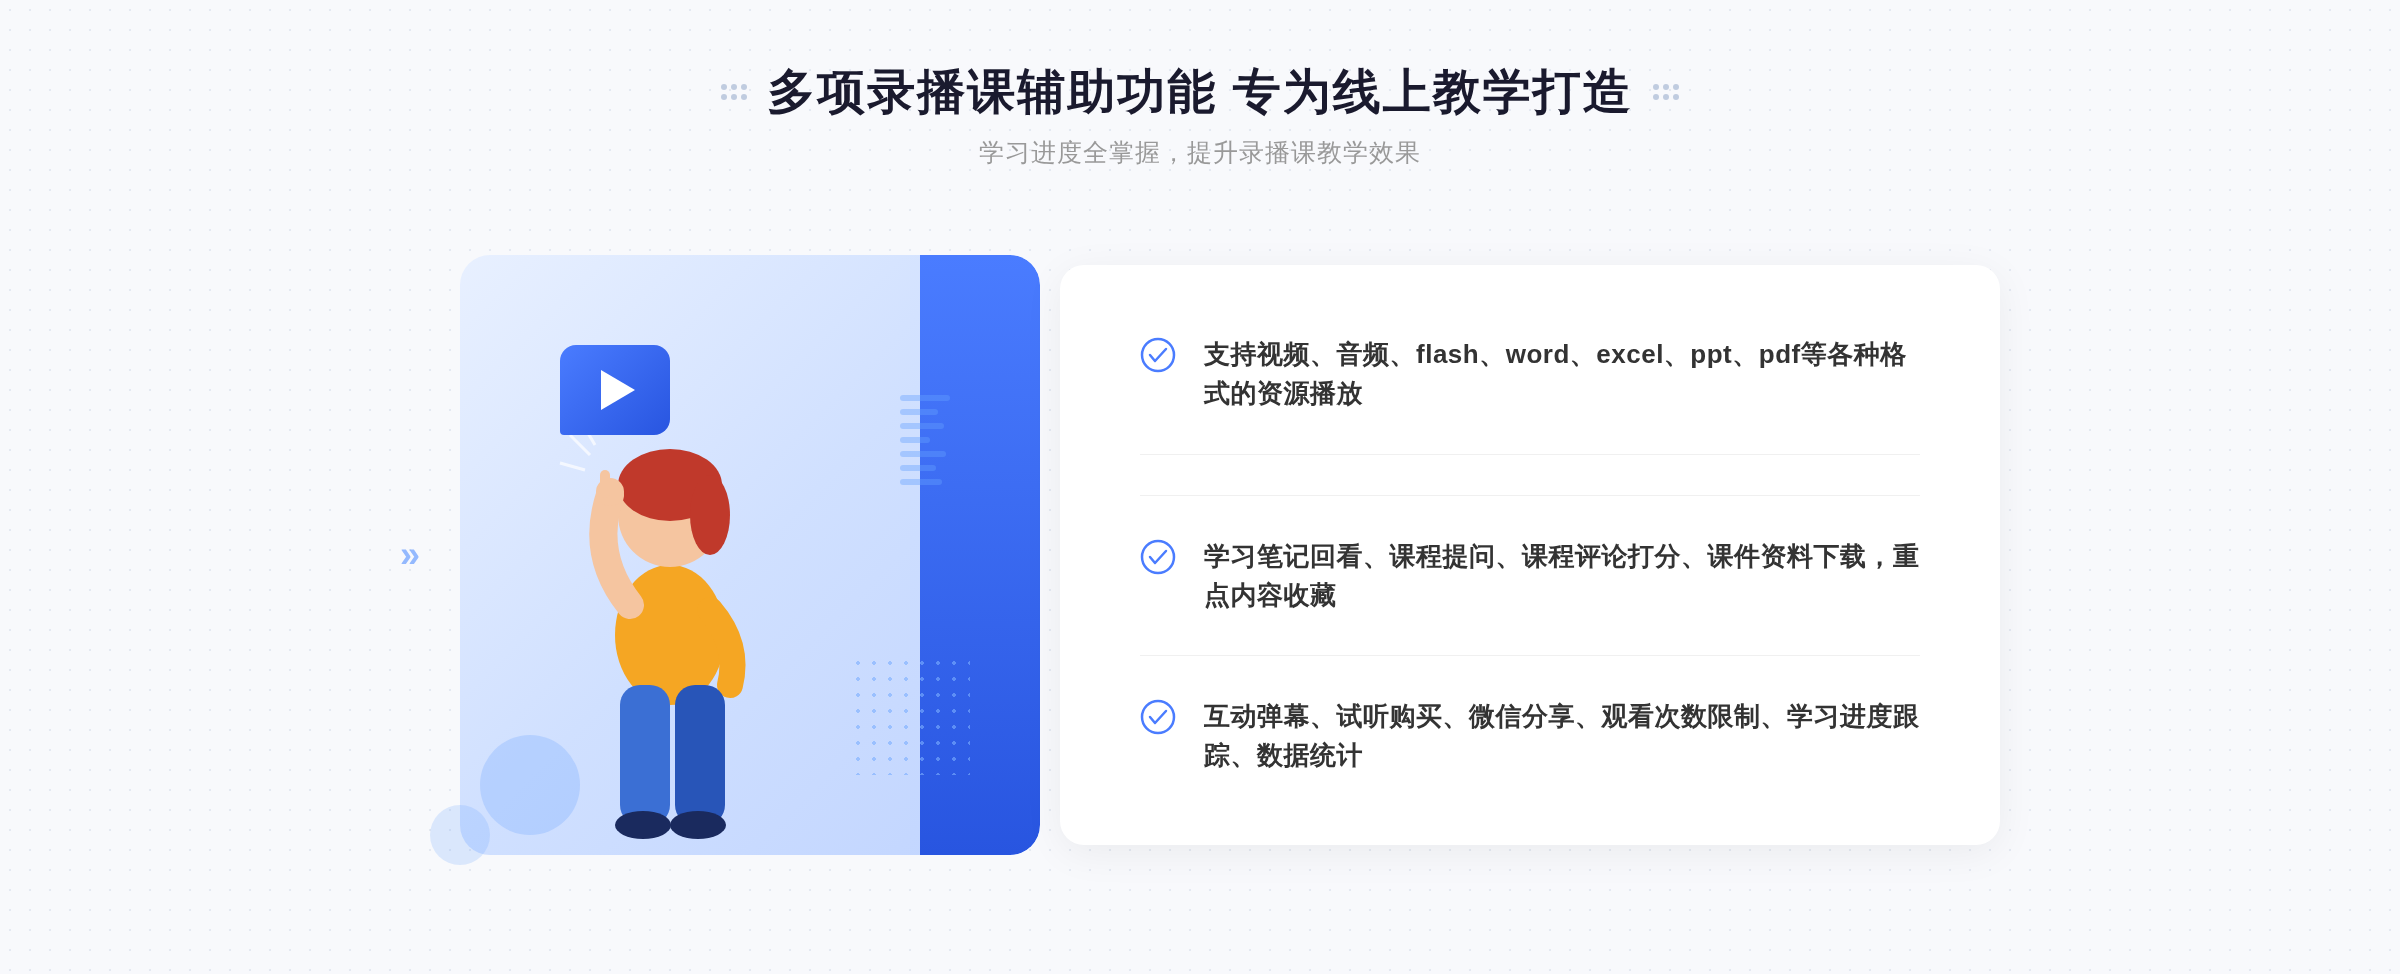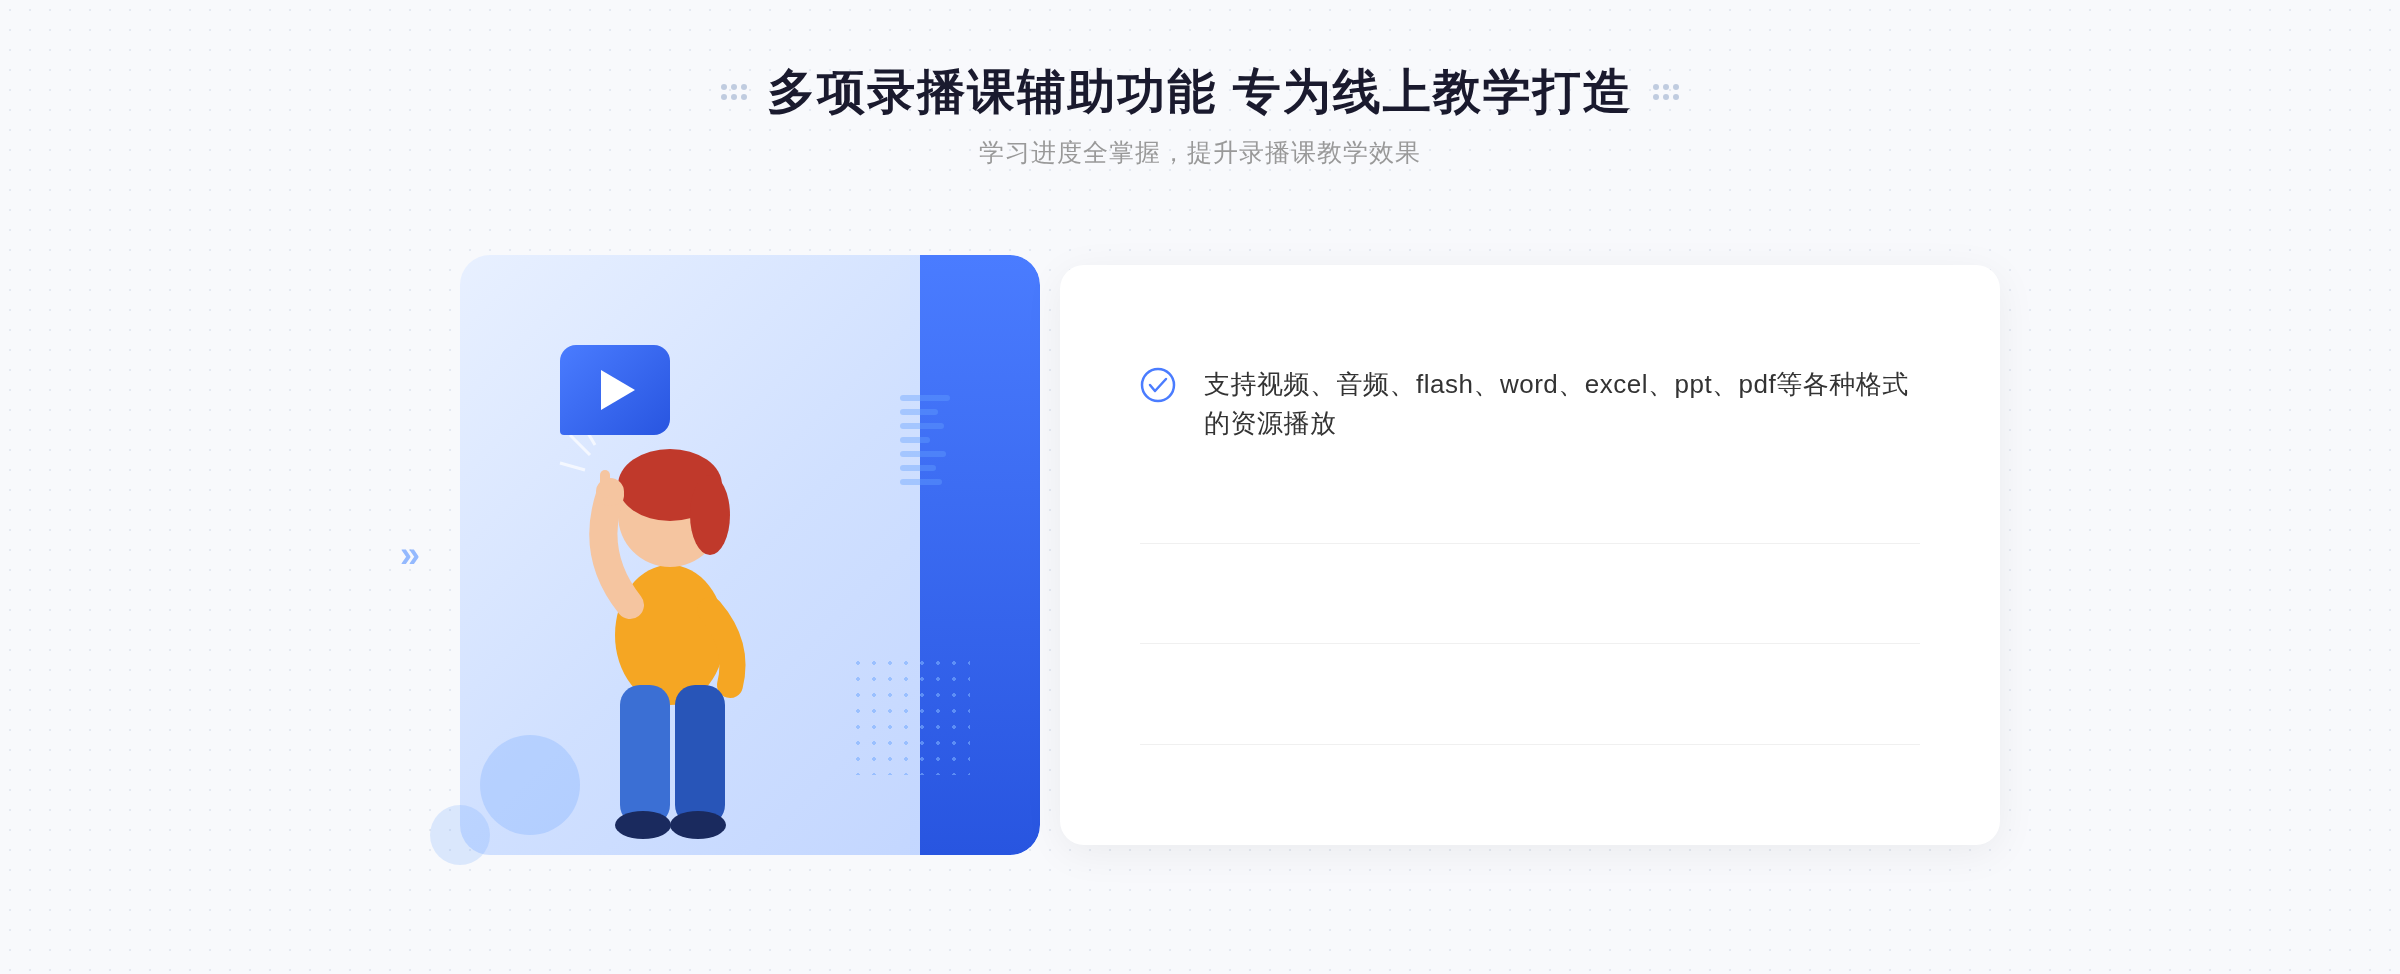--- a/index.html
+++ b/index.html
@@ -266,20 +266,21 @@
     .check-icon svg {
       width: 36px;
       height: 36px;
     }
 
     .feature-text {
       font-size: 26px;
       color: #333;
       line-height: 1.5;
       letter-spacing: 0.5px;
+      font-weight: bold;
     }
 
     .feature-divider {
       height: 1px;
       background: #f0f0f0;
       margin: 0 0;
     }
   </style>
 </head>
 <body>
@@ -393,21 +394,39 @@
           </svg>
         </div>
         <span class="feature-text">支持视频、音频、flash、word、excel、ppt、pdf等各种格式的资源播放</span>
       </div>
 
       <div class="feature-divider"></div>
 
 
       <div class="feature-divider"></div>
 
+      <div class="feature-item">
+        <div class="check-icon">
+          <svg viewBox="0 0 36 36" fill="none" xmlns="http://www.w3.org/2000/svg">
+            <circle cx="18" cy="18" r="16" stroke="#4A7CFF" stroke-width="2.5" fill="none"></circle>
+            <polyline points="10,18 15,24 26,12" stroke="#4A7CFF" stroke-width="2.5" stroke-linecap="round" stroke-linejoin="round" fill="none"></polyline>
+          </svg>
+        </div>
+        <span class="feature-text">学习笔记回看、课程提问、课程评论打分、课件资料下载，重点内容收藏</span>
+      </div>
 
       <div class="feature-divider"></div>
 
+      <div class="feature-item">
+        <div class="check-icon">
+          <svg viewBox="0 0 36 36" fill="none" xmlns="http://www.w3.org/2000/svg">
+            <circle cx="18" cy="18" r="16" stroke="#4A7CFF" stroke-width="2.5" fill="none"></circle>
+            <polyline points="10,18 15,24 26,12" stroke="#4A7CFF" stroke-width="2.5" stroke-linecap="round" stroke-linejoin="round" fill="none"></polyline>
+          </svg>
+        </div>
+        <span class="feature-text">互动弹幕、试听购买、微信分享、观看次数限制、学习进度跟踪、数据统计</span>
+      </div>
 
     </div>
 
   </div>
 
 </div>
 
 </body></html>

